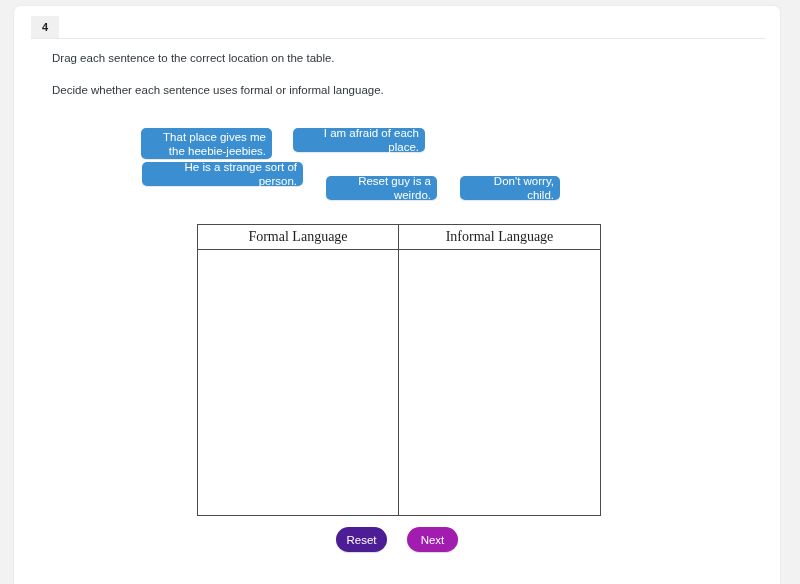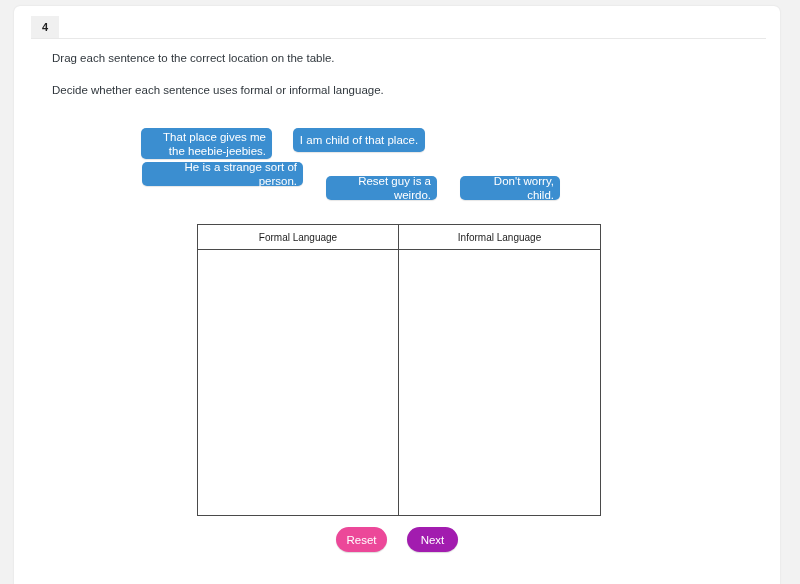--- a/index.html
+++ b/index.html
@@ -117,23 +117,24 @@
   .drop-head {
     display: flex;
     height: 24px;
     border-bottom: 1.5px solid #4a4a4a;
   }
   .drop-head-cell {
     flex: 1 1 50%;
     display: flex;
     align-items: center;
     justify-content: center;
-    font-size: 10px;
+    font-size: 14px;
     color: #1d1d1d;
     box-sizing: border-box;
+    font-family: Liberation Serif, serif;
   }
   .drop-head-cell.left { border-right: 1.5px solid #4a4a4a; }
   .drop-body {
     display: flex;
     flex: 1 1 auto;
   }
   .drop-zone {
     flex: 1 1 50%;
     box-sizing: border-box;
   }
@@ -154,21 +155,21 @@
     border-radius: 14px;
     color: #ffffff;
     font-size: 11.5px;
     font-family: "Liberation Sans", sans-serif;
     padding: 0;
     height: 25px;
     width: 51px;
     cursor: pointer;
     box-shadow: 0 1px 1px rgba(0,0,0,0.15);
   }
-  .btn-reset { background: #ec4899; }
+  .btn-reset { background: #4c1d95; }
   .btn-next  { background: #a21caf; }
 </style>
 </head>
 <body>
 
 <div class="page-bg"></div>
 
 <div class="card">
 
   <div class="qtab">
@@ -176,21 +177,21 @@
   </div>
   <div class="qtab-rule"></div>
 
   <div class="instructions">
     <div class="instr-line">Drag each sentence to the correct location on the table.</div>
     <div class="instr-line">Decide whether each sentence uses formal or informal language.</div>
   </div>
 
   <div class="tile-area">
     <div class="tile" id="t0" style="left: 127px; top: 122px; width: 131px; height: 31px;">That place gives me the heebie-jeebies.</div>
-    <div class="tile" id="t1" style="left: 279px; top: 122px; width: 132px; height: 24px;">I am child of that place.</div>
+    <div class="tile" id="t1" style="left: 279px; top: 122px; width: 132px; height: 24px;">I am afraid of each place.</div>
     <div class="tile" id="t3" style="left: 128px; top: 156px; width: 161px; height: 24px;">He is a strange sort of person.</div>
     <div class="tile" id="t4" style="left: 312px; top: 170px; width: 111px; height: 24px;">Reset guy is a weirdo.</div>
     <div class="tile" id="t5" style="left: 446px; top: 170px; width: 100px; height: 24px;">Don't worry, child.</div>
   </div>
 
   <div class="drop-table">
     <div class="drop-head">
       <div class="drop-head-cell left">Formal Language</div>
       <div class="drop-head-cell">Informal Language</div>
     </div>

